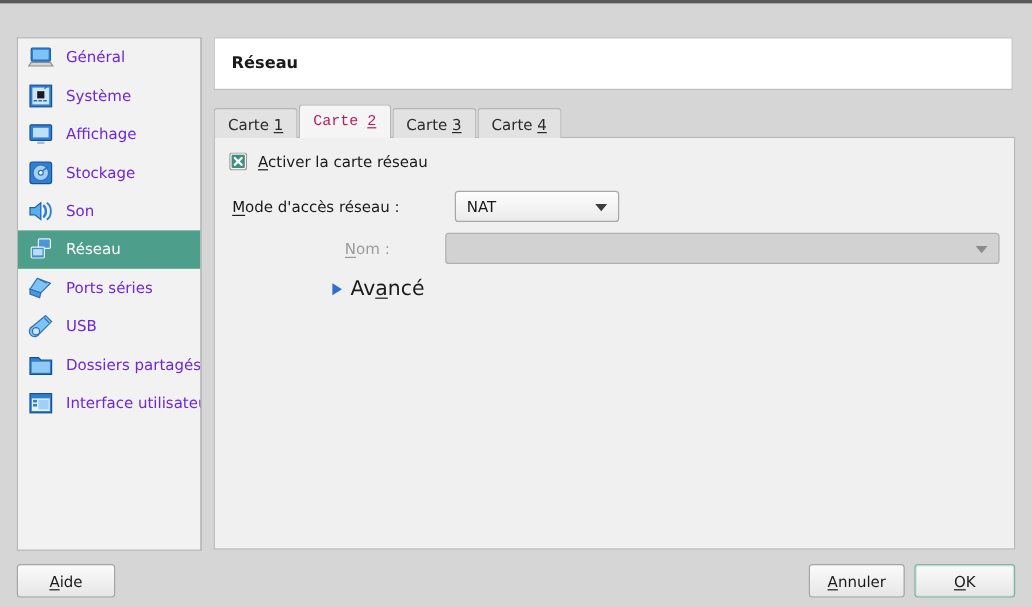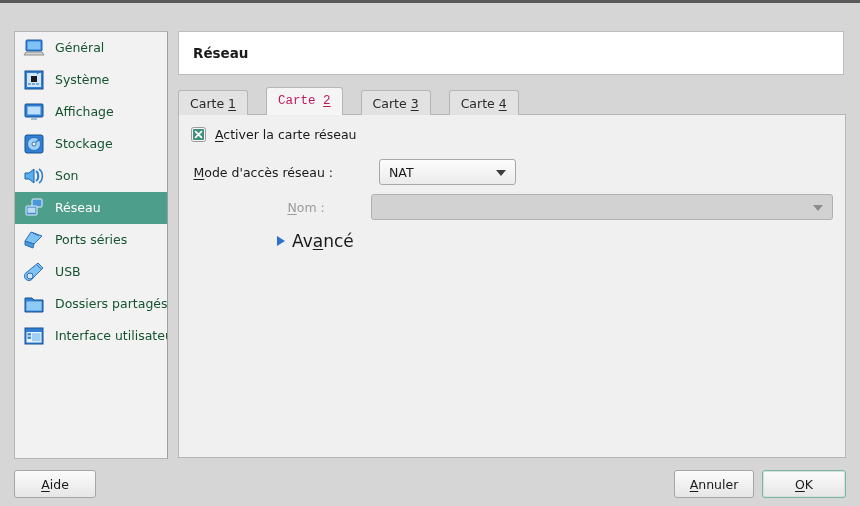--- a/index.html
+++ b/index.html
@@ -41,21 +41,21 @@
     border: 1px solid #b4b4b4;
     border-right-color: #9e9e9e;
     overflow: hidden;
   }
   .side-item {
     display: flex;
     align-items: center;
     height: 32px;
     padding-left: 8px;
     box-sizing: border-box;
-    color: #14532d;
+    color: #6d28d9;
     cursor: default;
   }
   .side-item.selected {
     background: #4d9e8a;
     color: #ffffff;
   }
   .side-ico {
     width: 22px;
     height: 22px;
     margin-right: 10px;
@@ -95,21 +95,20 @@
     width: 668px;
     height: 370px;
   }
   .tabstrip {
     position: absolute;
     left: 0; top: 0;
     height: 27px;
     display: flex;
     align-items: flex-end;
     z-index: 3;
-    gap: 17px;
   }
   .tab {
     height: 25px;
     line-height: 25px;
     padding: 0 11px;
     margin-right: 1px;
     background: #e2e2e2;
     border: 1px solid #b6b6b6;
     border-bottom: none;
     border-radius: 3px 3px 0 0;

